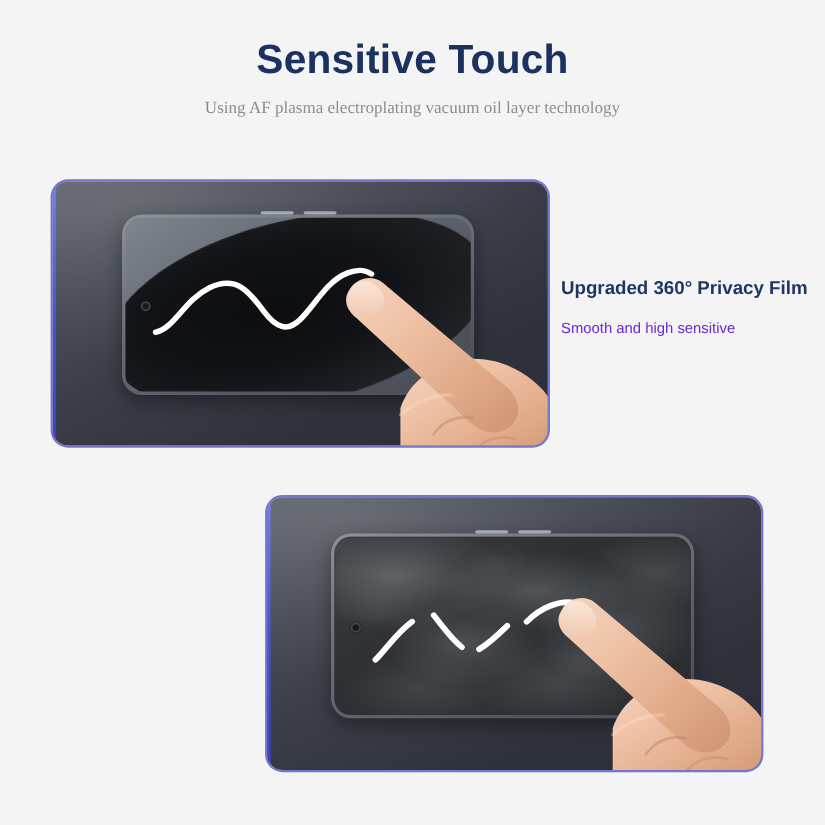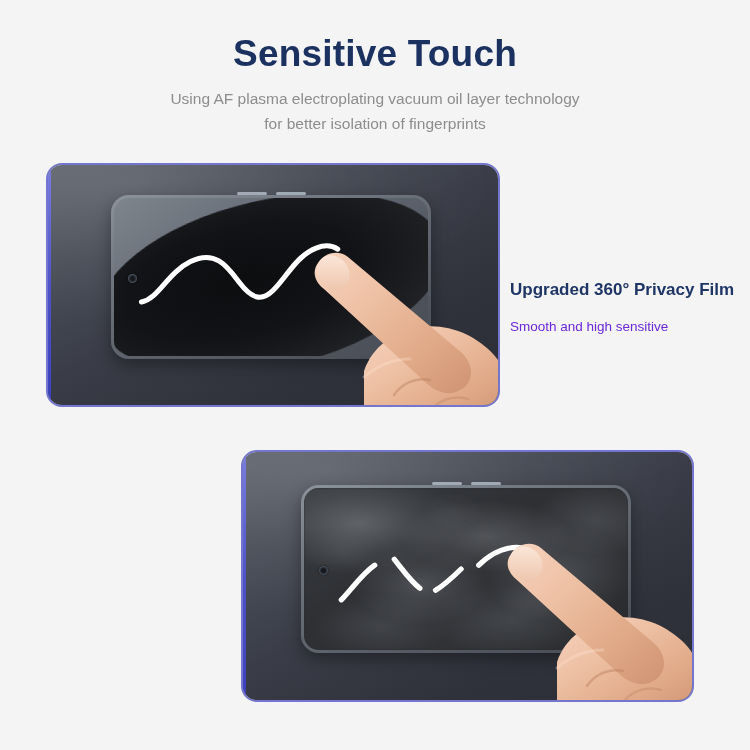--- a/index.html
+++ b/index.html
@@ -37,20 +37,21 @@
     letter-spacing: 0.2px;
     line-height: 44px;
     margin: 0;
   }
   .subtitle {
     margin-top: 10px;
     font-size: 15.5px;
     color: #8d8d8d;
     line-height: 25px;
     font-weight: 400;
+    font-family: Liberation Serif, serif;
   }
 
   
   .panel {
     position: absolute;
     border-radius: 14px;
     overflow: hidden;
     background: linear-gradient(155deg, #5a5f68 0%, #4a4e58 22%, #3a3d47 48%, #2f323b 74%, #2b2e36 100%);
     box-shadow: 0 0 0 2px rgba(92,95,196,0.85);
   }
@@ -226,38 +227,36 @@
   .caption-sub {
     margin-top: 13px;
     font-size: 13.5px;
     color: #6d28d9;
     line-height: 24px;
   }
   #caption-upgraded {
     left: 510px;
     top: 250px;
     width: 235px;
-    margin-top: 28px;
   }
   #caption-old {
     left: 42px;
     top: 533px;
     width: 195px;
   }
 </style>
 </head>
 <body>
 
 <div class="page">
 
   <div class="header">
     <div class="title">Sensitive Touch</div>
     <div class="subtitle">
       <div>Using AF plasma electroplating vacuum oil layer technology</div>
-      <div>for better isolation of fingerprints</div>
     </div>
   </div>
 
   <div class="panel" id="panel-top">
     <div class="panel-rim-left"></div>
     <div class="panel-sheen"></div>
 
     <div class="phone" id="phone-top">
       <div class="phone-buttons">
         <i></i>

